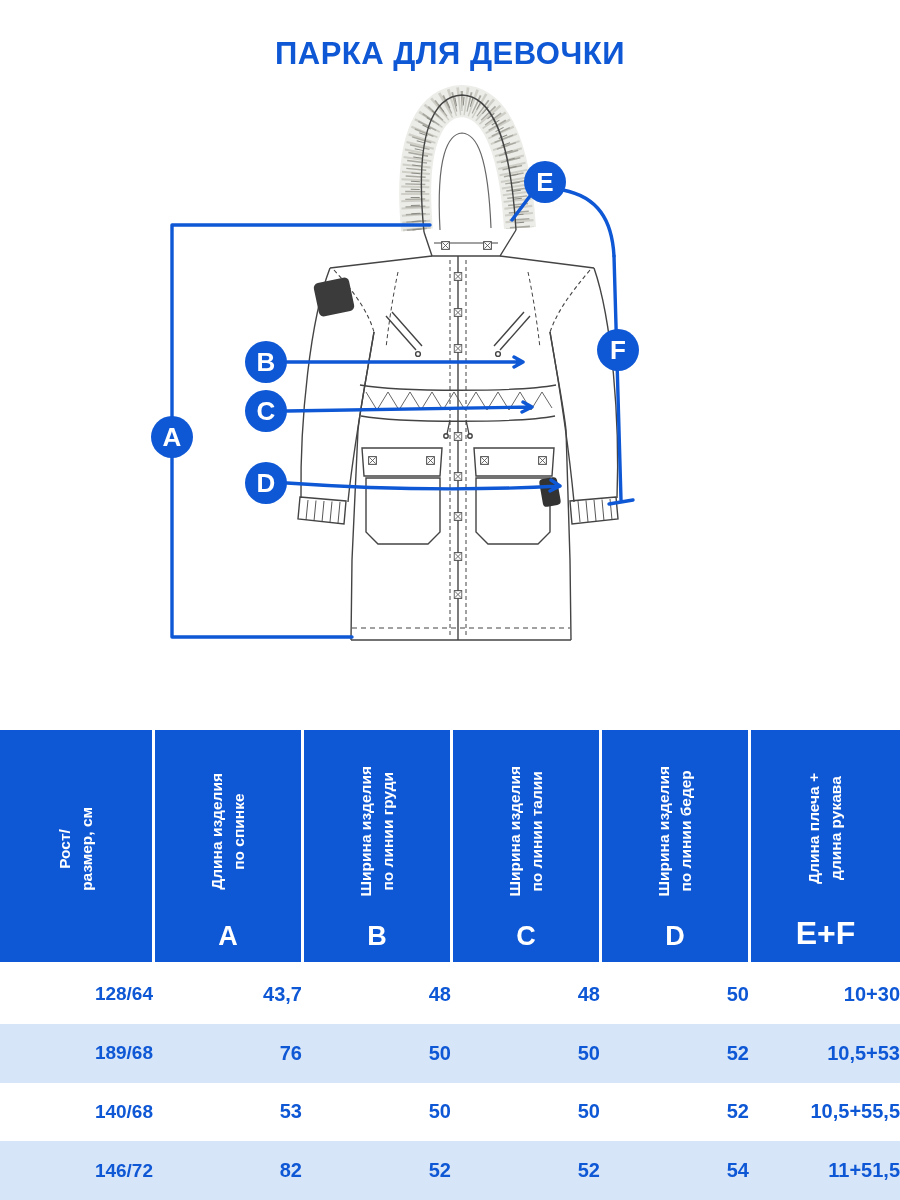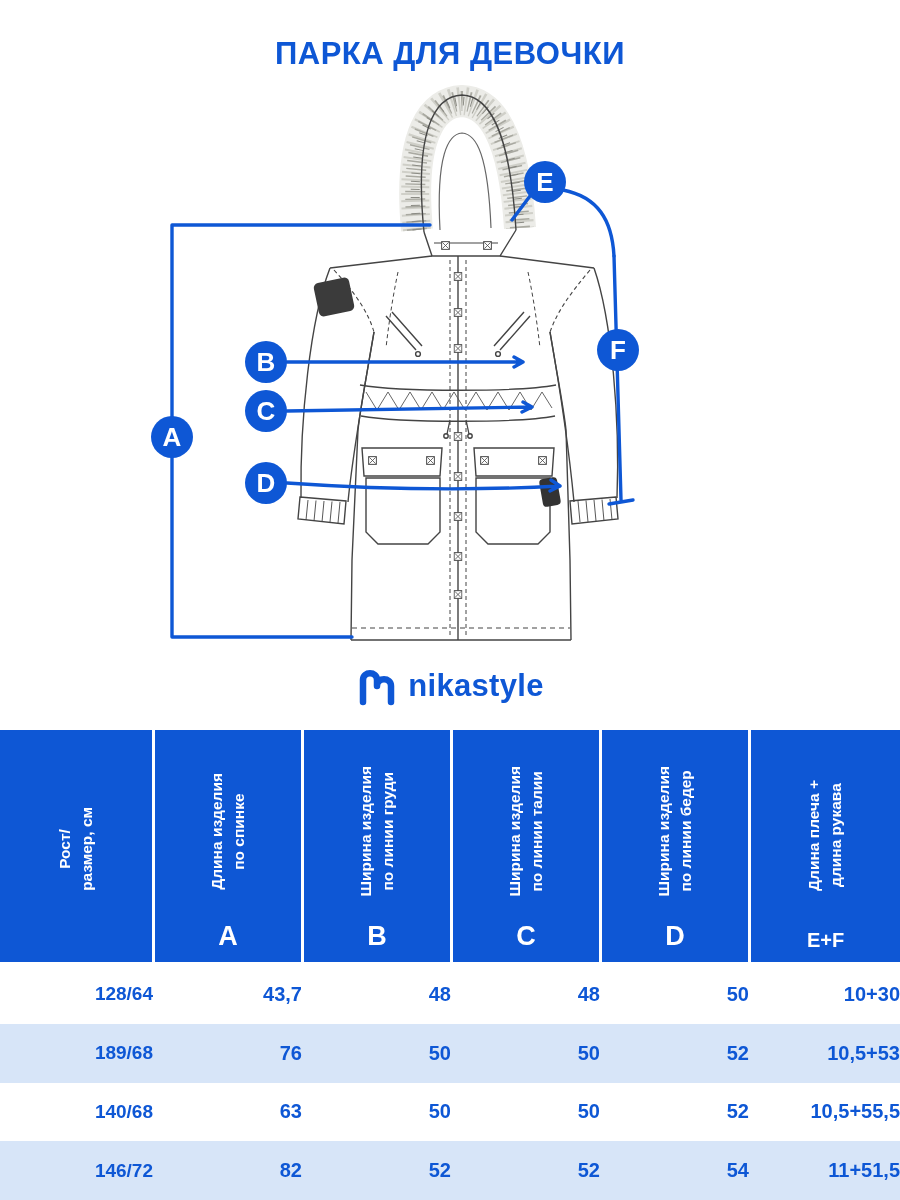--- a/index.html
+++ b/index.html
@@ -25,21 +25,21 @@
   .size-table{position:absolute;top:730px;left:0;width:900px;height:470px;
               display:flex;flex-direction:column;background:#fff;}
   .thead{display:grid;grid-template-columns:152px 146px 146px 146px 146px 1fr;
          column-gap:3px;height:232px;margin-bottom:3px;}
   .th{background:var(--header_bg);color:#fff;display:flex;flex-direction:column;
       align-items:center;padding:16px 4px 10px;}
   .vwrap{flex:1;display:flex;align-items:center;justify-content:center;}
   .vtext{writing-mode:vertical-rl;transform:rotate(180deg);white-space:pre-line;
          font-weight:700;font-size:15.5px;line-height:1.45;text-align:center;}
   .letter{font-weight:800;font-size:27px;padding-top:4px;}
-  .letter.small{font-size:20px;}
+  .letter.small{font-size:32px;}
 
   .trow{display:grid;grid-template-columns:153px 149px 149px 149px 149px 1fr;
         flex:1;align-items:center;}
   .trow.alt{background:var(--row_alt);}
   .td{text-align:right;font-weight:700;color:var(--accent);font-size:20px;}
   .td.size{font-size:19px;}
 </style>
 </head>
 <body>
 
@@ -176,26 +176,20 @@
         <circle cx="545" cy="102" r="21" fill="#0e57d5"></circle>
         <text x="545" y="111">E</text>
       </g>
       <g>
         <circle cx="618" cy="270" r="21" fill="#0e57d5"></circle>
         <text x="618" y="279">F</text>
       </g>
     </g>
   </svg>
 
-  <div class="brand">
-    <svg width="42" height="40" viewBox="0 0 38 40">
-      <path d="M5 36 L5 14 C5 5 19 5 19 14 L19 20 C19 11 33 11 33 20 L33 36" stroke="#0e57d5" stroke-width="6.5" fill="none" stroke-linecap="round" stroke-linejoin="round"></path>
-    </svg>
-    <span class="brand-text">nikastyle</span>
-  </div>
 
   <div class="size-table">
     <div class="thead">
       <div class="th">
         <div class="vwrap">
             <span class="vtext">Рост/
 размер, см</span>
           </div>
       </div>
       <div class="th">
@@ -246,21 +240,21 @@
     <div class="trow alt">
       <div class="td size">189/68</div>
       <div class="td">76</div>
       <div class="td">50</div>
       <div class="td">50</div>
       <div class="td">52</div>
       <div class="td">10,5+53</div>
     </div>
     <div class="trow">
       <div class="td size">140/68</div>
-      <div class="td">63</div>
+      <div class="td">53</div>
       <div class="td">50</div>
       <div class="td">50</div>
       <div class="td">52</div>
       <div class="td">10,5+55,5</div>
     </div>
     <div class="trow alt">
       <div class="td size">146/72</div>
       <div class="td">82</div>
       <div class="td">52</div>
       <div class="td">52</div>

